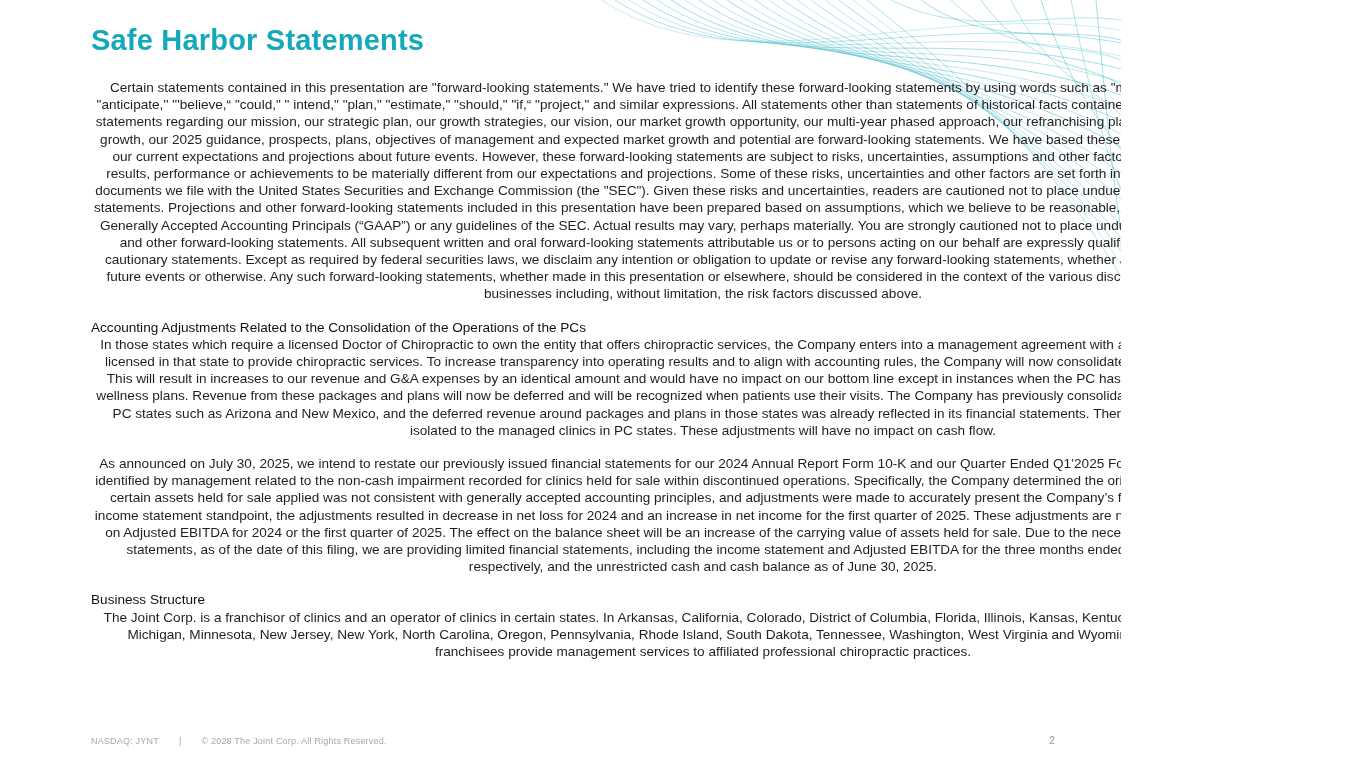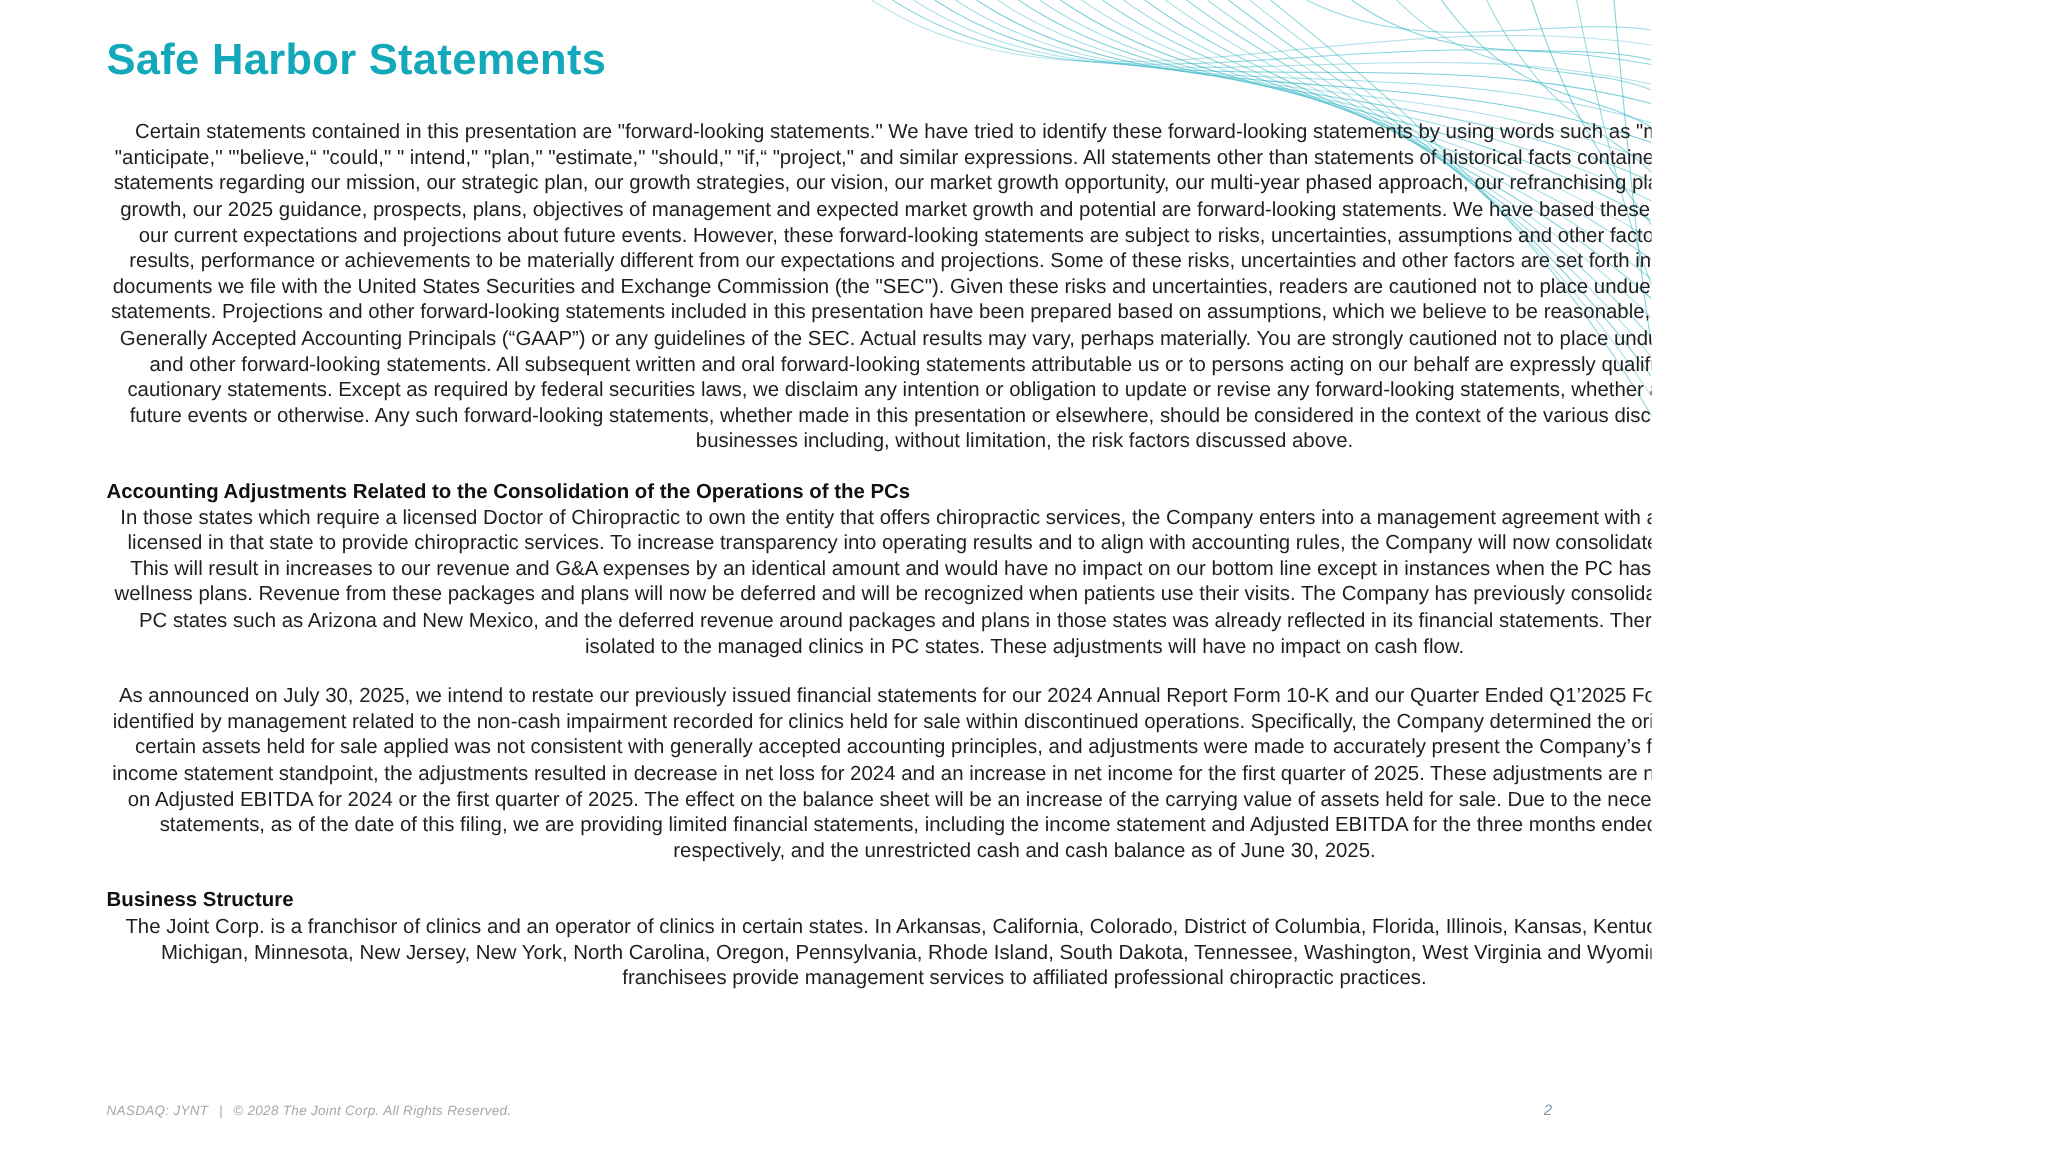--- a/index.html
+++ b/index.html
@@ -1,26 +1,26 @@
 <!DOCTYPE html>
 <html><head>
 <meta charset="utf-8">
 <style>
   html,body{margin:0;padding:0;background:#ffffff;}
   body{width:1365px;height:768px;overflow:hidden;font-family:"Liberation Sans",sans-serif;}
-  .slide{position:relative;width:1101px;height:768px;background:#ffffff;overflow:hidden;}
+  .slide{position:relative;width:1101px;height:768px;background:#ffffff;overflow:hidden;margin-left:20px;}
   .swirl{position:absolute;top:0;right:0;pointer-events:none;}
   .title{position:absolute;left:71px;top:24px;margin:0;font-size:29px;font-weight:bold;
          color:#14a9ba;letter-spacing:.2px;font-family:"Liberation Sans",sans-serif;}
   .content{position:absolute;left:71px;top:79px;width:1224px;font-size:13.6px;
            line-height:17.2px;color:#1f1f1f;}
   .content p{margin:0 0 16px 0;white-space:pre-wrap;text-align:center;}
-  .content h2{margin:0;font-size:13.6px;line-height:17.2px;font-weight:bold;color:#111111;}
+  .content h2{margin:0;font-size:13.6px;line-height:17.2px;font-weight:normal;color:#111111;}
   .footer{position:absolute;left:71px;right:66px;bottom:22px;display:flex;align-items:baseline;
-          font-size:9px;font-style:italic;color:#a7a7a7;letter-spacing:.2px;}
+          font-size:9px;color:#a7a7a7;letter-spacing:.2px;gap:13px;}
   .footer .sep{margin:0 7px;}
   .page-num{margin-left:auto;color:#7e99a4;font-size:10px;}
 </style>
 </head>
 <body>
 
 <div class="slide">
 
   <svg class="swirl" width="530" height="340" viewBox="0 0 530 340" fill="none">
     <g stroke="#2bb3c2" stroke-width="0.7" fill="none">

